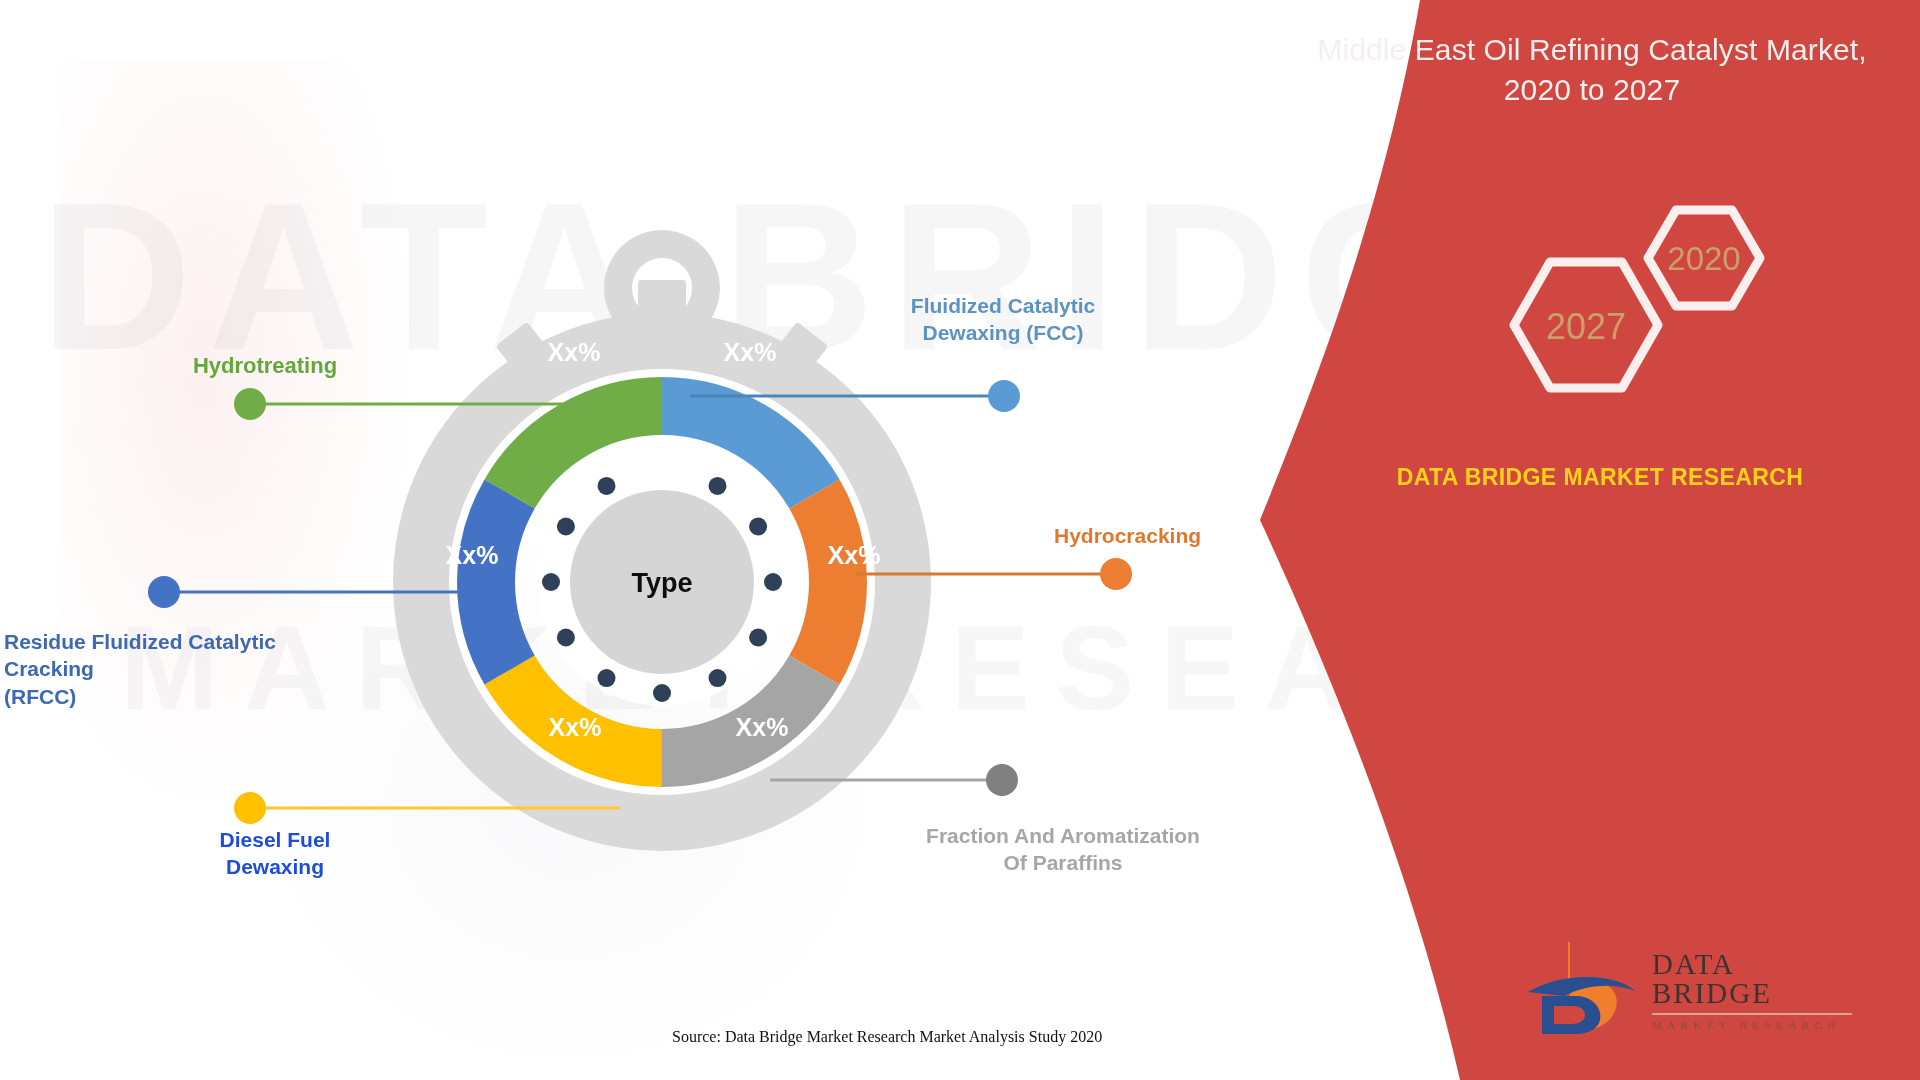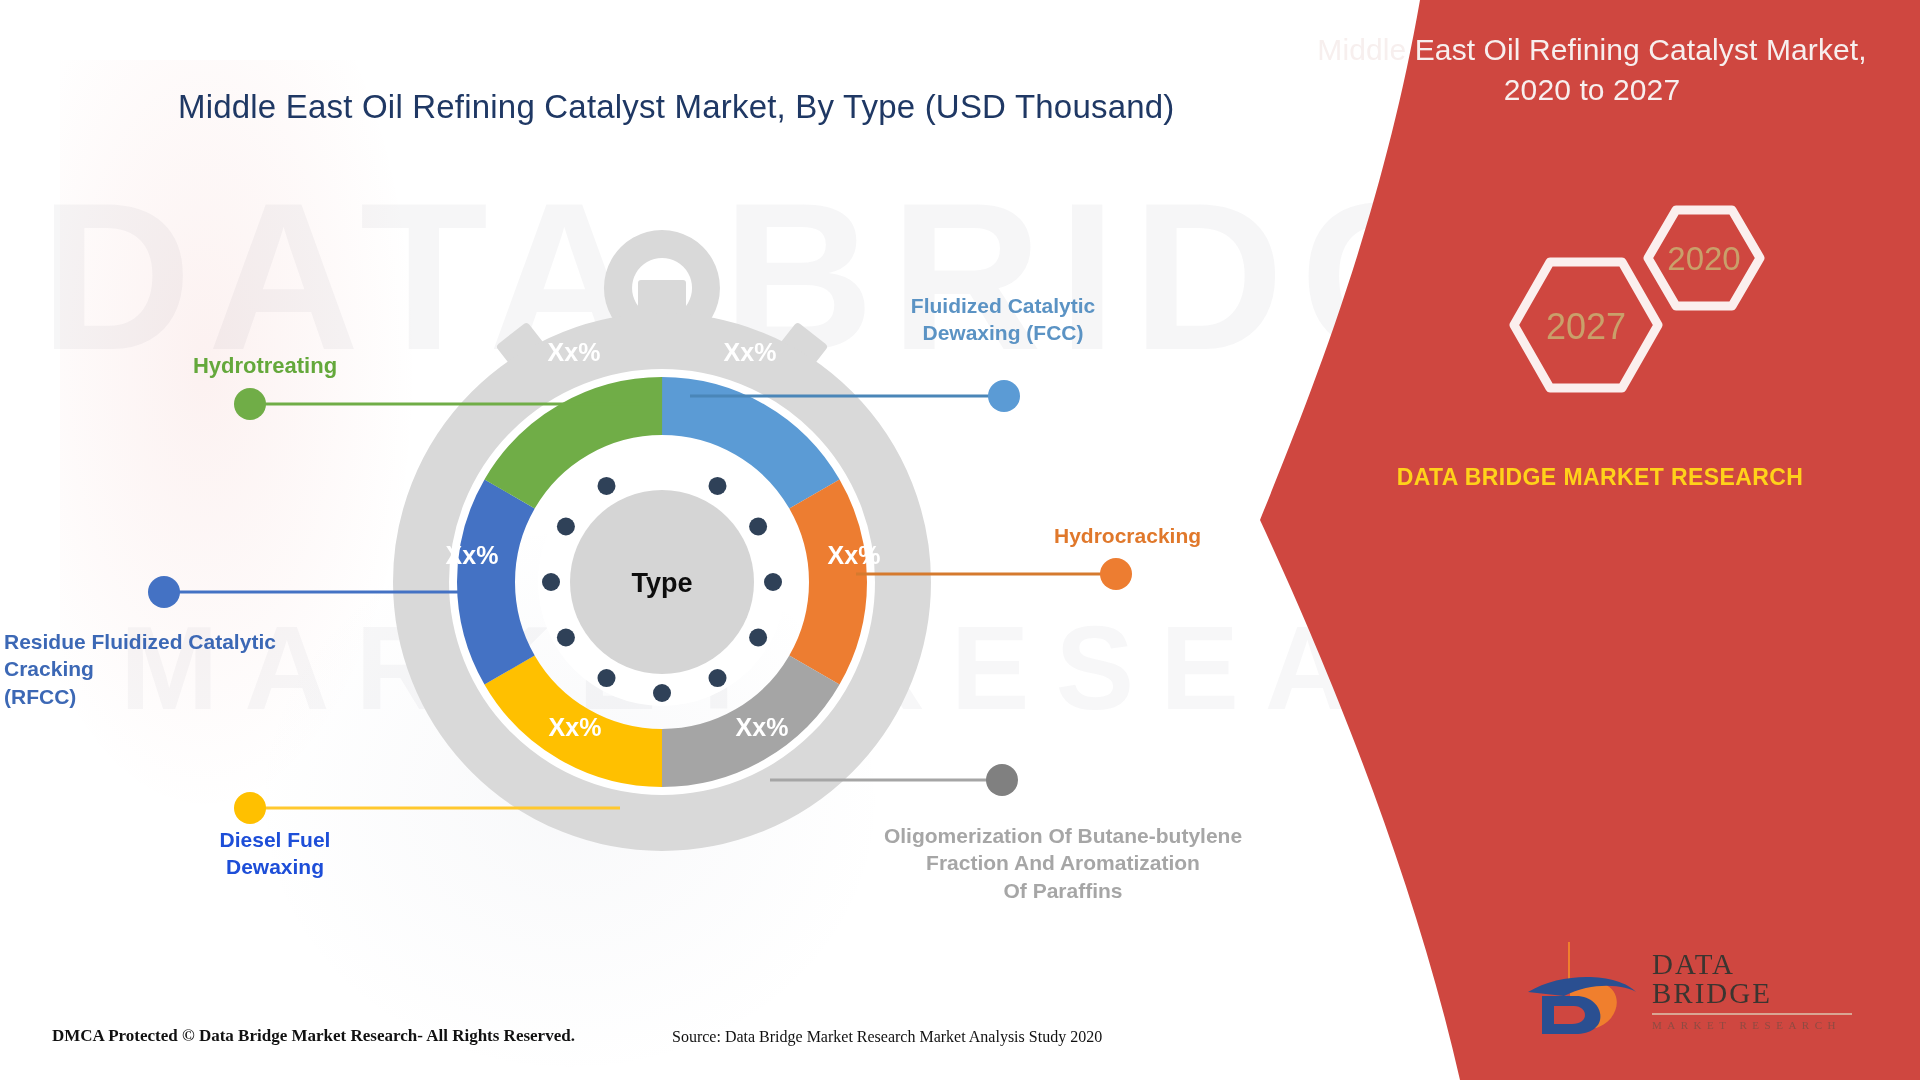--- a/index.html
+++ b/index.html
@@ -88,21 +88,20 @@
 
 <div id="root">
 
   <div class="wm-wrap">
     <div class="wm-blush"></div>
     <div class="wm-blush2"></div>
     <div class="wm-text">DATA BRIDGE</div>
     <div class="wm-text2">MARKET RESEARCH</div>
   </div>
 
-  <div class="main-title">Middle East Oil Refining Catalyst Market, By Type (USD Thousand)</div>
 
   <div class="chart">
     <svg width="600" height="660" viewBox="0 0 600 660">
       <defs>
         <clipPath id="caseclip">
           <circle cx="300" cy="360" r="270"></circle>
         </clipPath>
       </defs>
 
       <g fill="#D9D9D9">
@@ -189,21 +188,20 @@
   <div class="lbl lbl-fcc">
     <div>Fluidized Catalytic</div>
     <div>Dewaxing (FCC)</div>
   </div>
 
   <div class="lbl lbl-hydrocracking">
     <span>Hydrocracking</span>
   </div>
 
   <div class="lbl lbl-oligo">
-    <div>Oligomerization Of Butane-butylene</div>
     <div>Fraction And Aromatization</div>
     <div>Of Paraffins</div>
   </div>
 
   <div class="lbl lbl-rfcc">
     <div>Residue Fluidized Catalytic</div>
     <div>Cracking</div>
     <div>(RFCC)</div>
   </div>
 
@@ -245,17 +243,16 @@
       <path d="M30 70 L50 70 C 64 70, 66 88, 48 88 L30 88 Z" fill="#CF4740"></path>
     </svg>
     <div class="logo-text">
       <div class="logo-name">DATA BRIDGE</div>
       <div class="logo-rule"></div>
       <div class="logo-sub">MARKET RESEARCH</div>
     </div>
   </div>
 
   <div class="footer">
-    <div class="ft-dmca">DMCA Protected © Data Bridge Market Research- All Rights Reserved.</div>
     <div class="ft-src">Source: Data Bridge Market Research Market Analysis Study 2020</div>
   </div>
 
 </div>
 
 </body></html>

